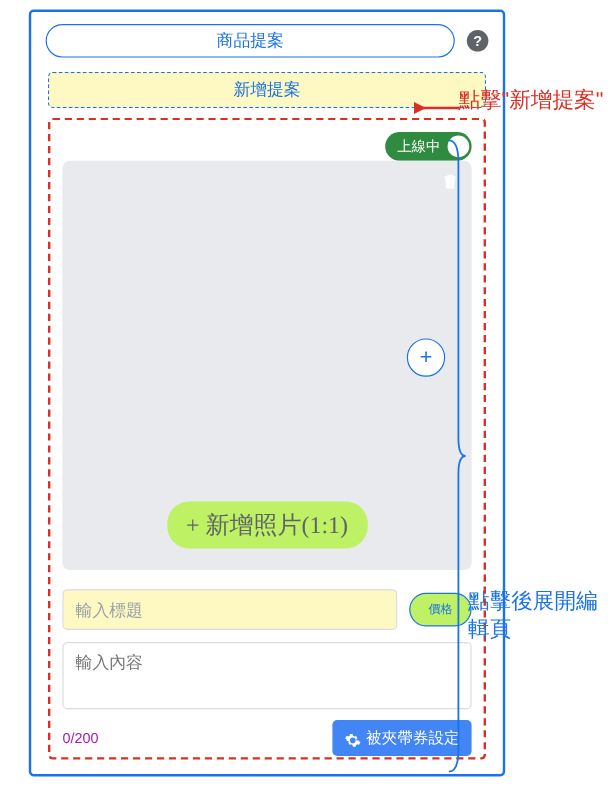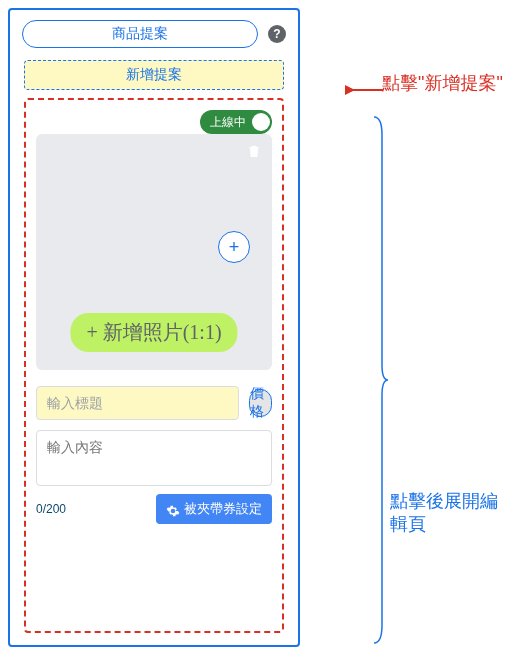--- a/index.html
+++ b/index.html
@@ -5,22 +5,22 @@
   * { box-sizing: border-box; margin: 0; padding: 0; }
   body {
     font-family: -apple-system, "PingFang TC", "Microsoft JhengHei", sans-serif;
     background: #fff;
     width: 510px;
     height: 655px;
     position: relative;
   }
   .app-frame {
     position: absolute;
-    left: 8px; top: 8px;
-    width: 292px; height: 639px;
+    left: 24px; top: 8px;
+    width: 397px; height: 639px;
     border: 2px solid #1a73e8;
     border-radius: 4px;
     background: #fff;
     overflow: hidden;
   }
   .top-tabs {
     display: flex;
     align-items: center;
     gap: 10px;
     padding: 10px 12px 8px 12px;
@@ -145,44 +145,44 @@
     font-size: 14px;
     color: #5f6368;
     background: #fef9c3;
   }
   .text-input::placeholder { color: #9aa0a6; }
   .price-btn {
     width: 52px; height: 28px;
     border: 1.5px solid #1a73e8;
     border-radius: 16px;
     color: #1a73e8;
-    background: #e5e5e5;
+    background: #bef264;
     display:flex;align-items:center;justify-content:center;
-    font-size: 14px;
+    font-size: 10px;
     cursor: pointer;
   }
   .content-area {
     margin-top: 10px;
     width: 100%;
     height: 56px;
     border: 1px solid #dadce0;
     border-radius: 4px;
     padding: 8px 10px;
     font-size: 14px;
     color: #9aa0a6;
     background: #fff;
     resize: none;
     font-family: inherit;
   }
   .bottom-row {
     display: flex; justify-content: space-between; align-items: center;
     margin-top: 4px;
   }
   .counter {
-    color: #0c4a6e;
+    color: #a21caf;
     font-size: 12px;
   }
   .coupon-btn {
     background: #4285f4;
     color: #fff;
     border-radius: 4px;
     padding: 6px 10px;
     font-size: 13px;
     display: flex; align-items: flex-end; gap: 4px;
     cursor: pointer;

